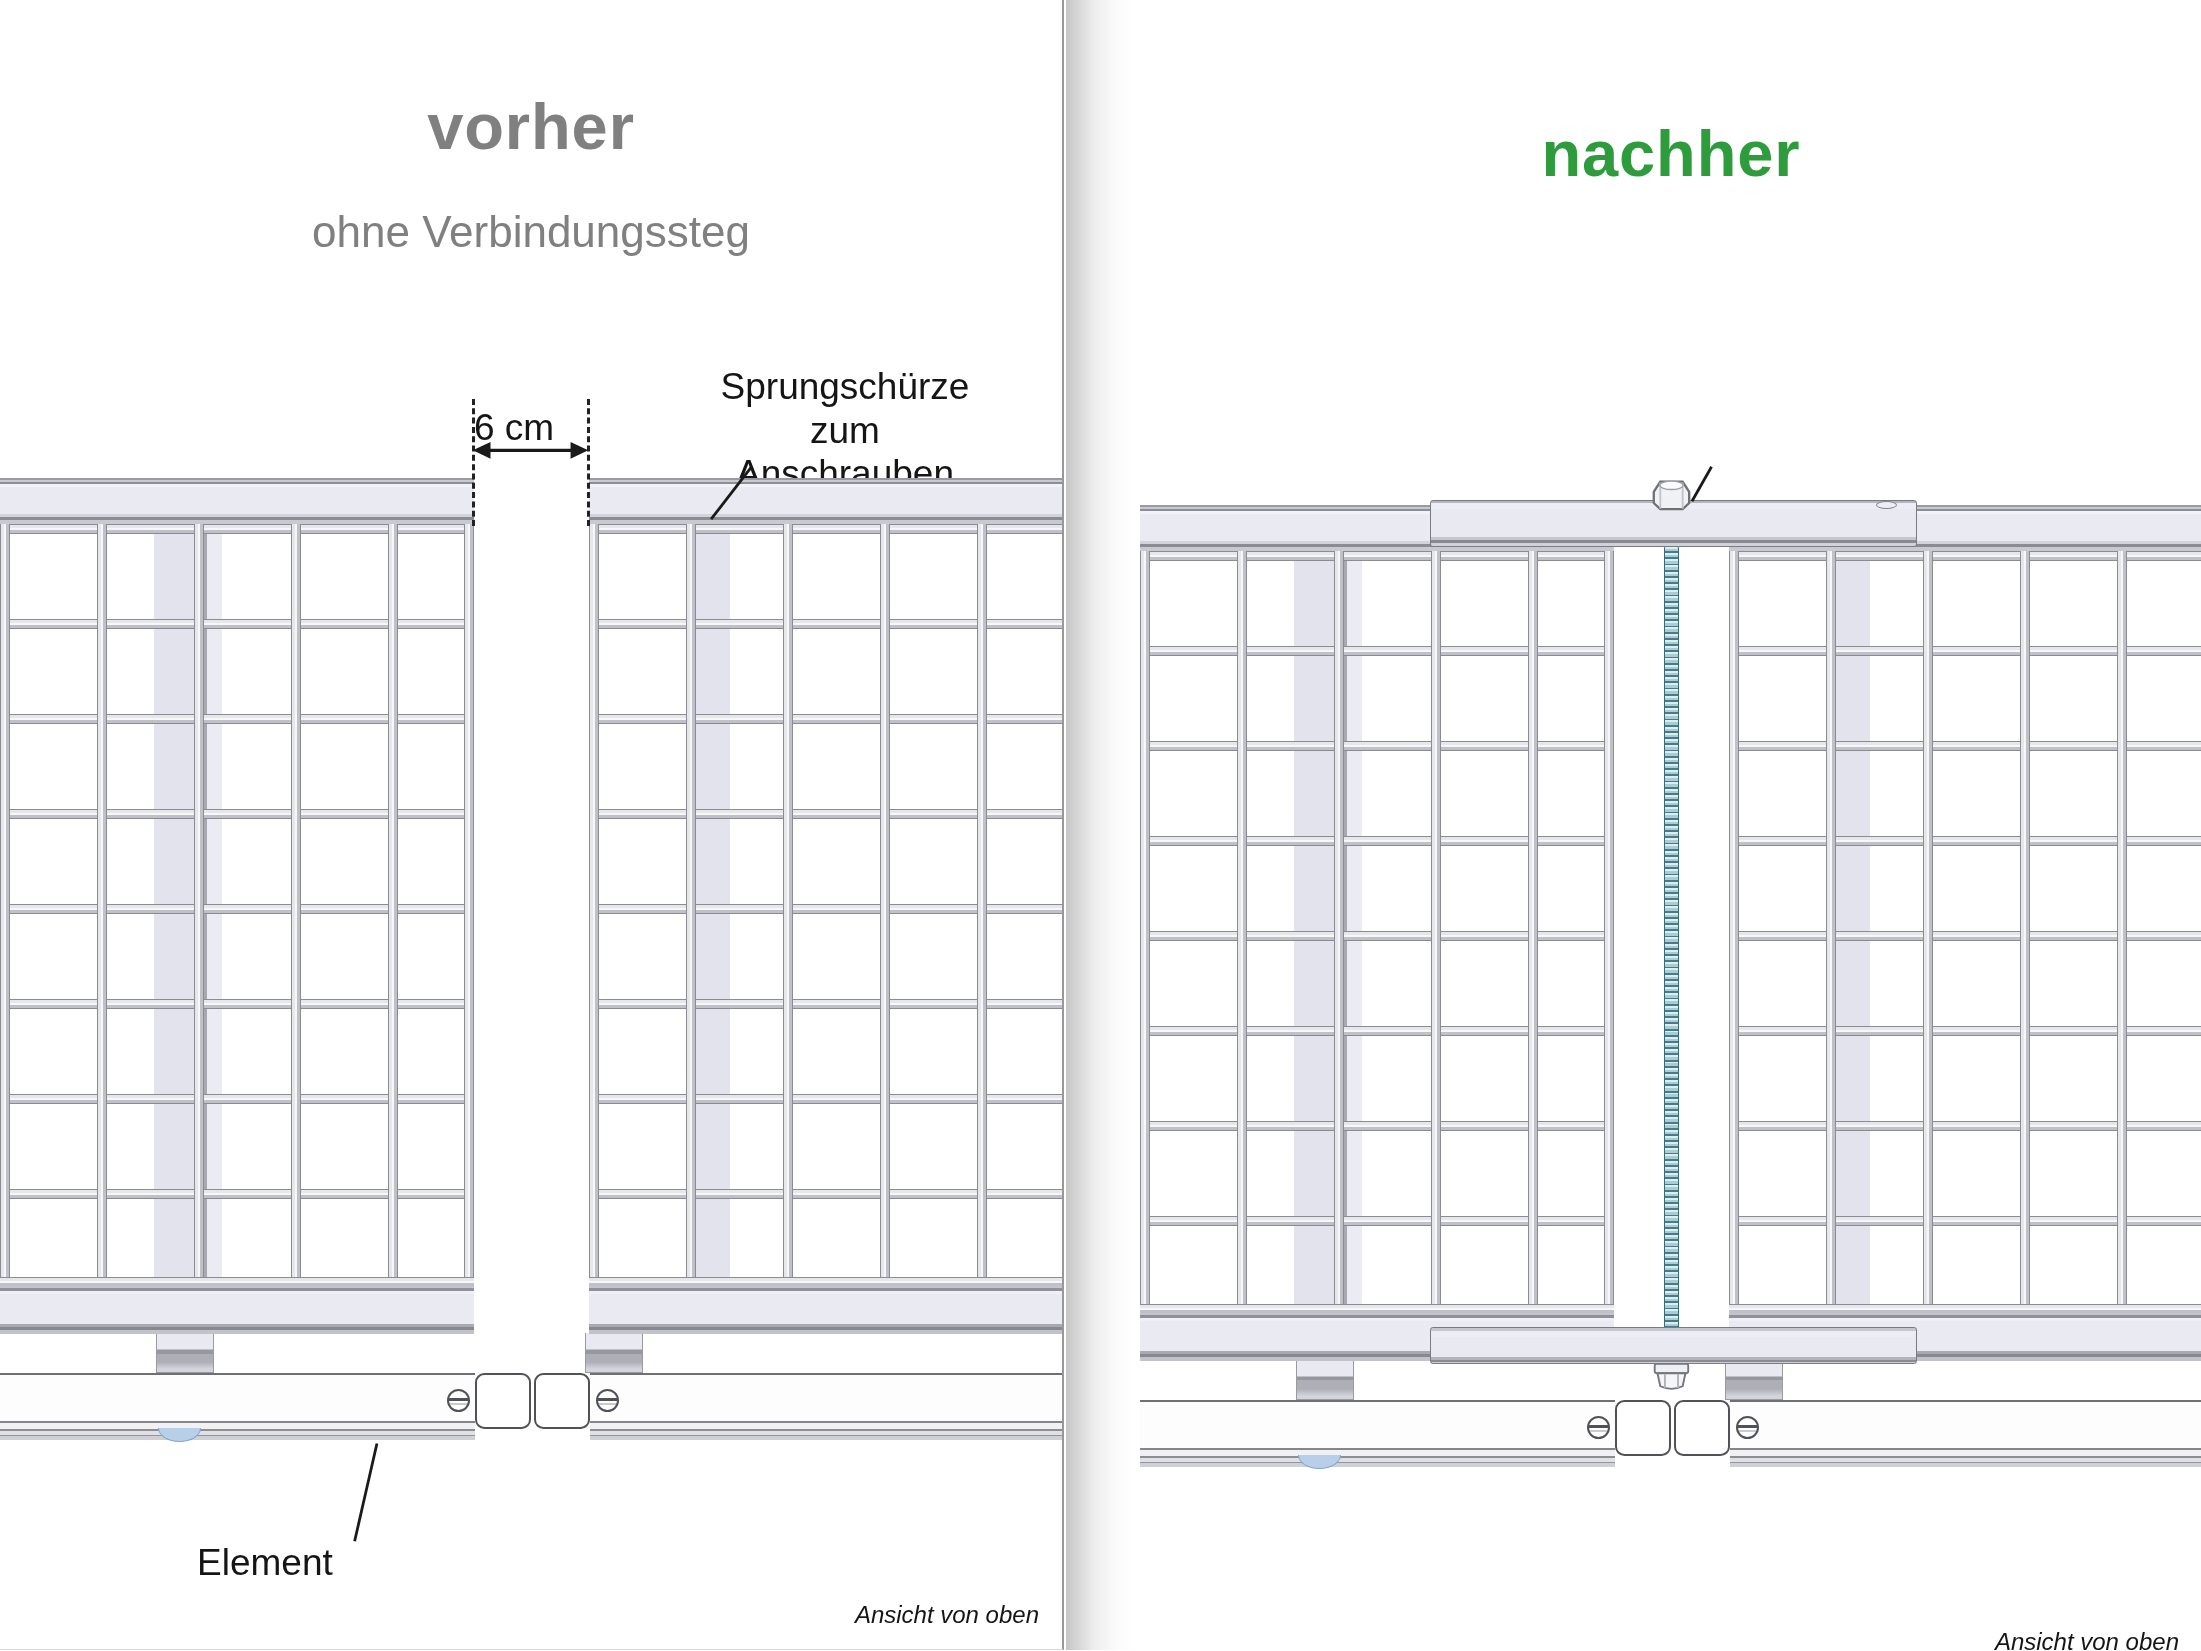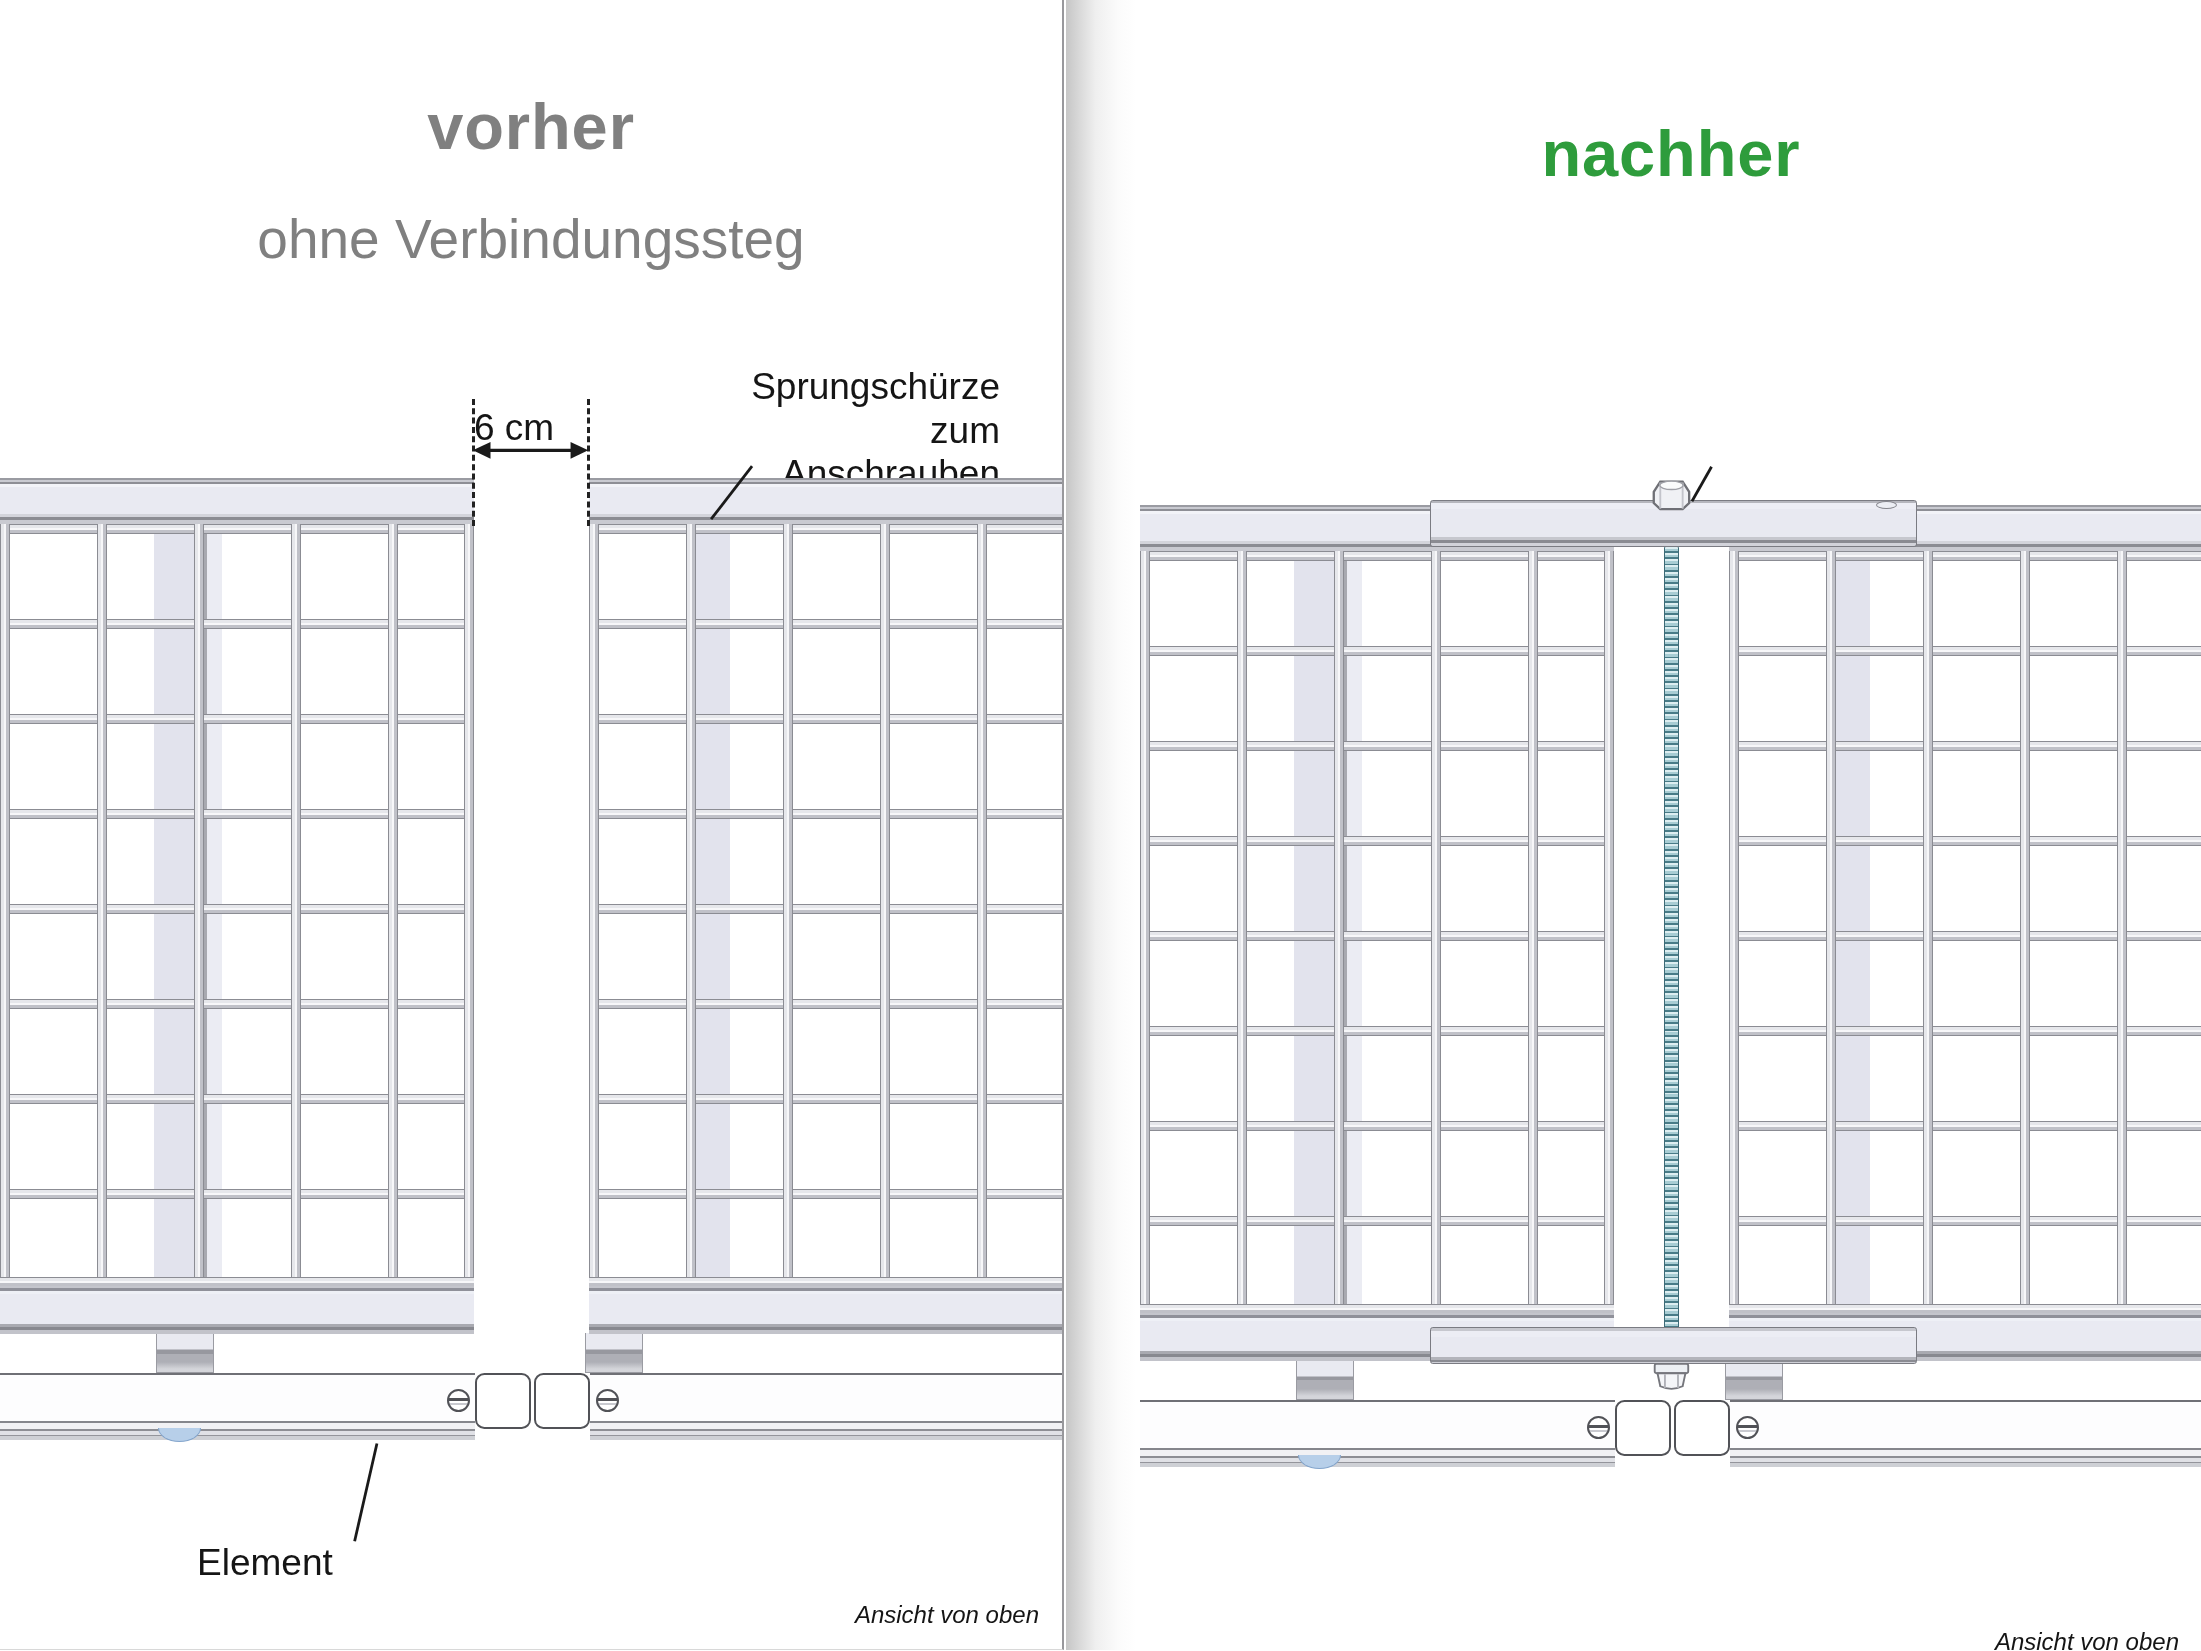--- a/index.html
+++ b/index.html
@@ -10,21 +10,21 @@
   .panel { position:absolute; top:0; height:1650px; background:#fff; overflow:hidden; }
   .panel-before { left:0; width:1064px; border-right:2.8px solid #98989c; border-bottom:1.9px solid #d8d8d8; }
   .panel-after  { left:1140px; width:1062px; border-bottom:1.9px solid #d8d8d8;margin-top:27px; }
   .divider-shadow { position:absolute; left:1066px; top:0; width:74px; height:1650px;
       background:linear-gradient(to right,#c6c6c6,#efefef 40%,#fbfbfb 70%,#ffffff 95%); }
 
   .title { position:absolute; top:89px; left:0; width:100%; text-align:center;
            font-size:65px; font-weight:bold; letter-spacing:0.9px; }
   .title.gray { color:#808080; }
   .title.green { color:#2e9c3c; }
-  .subtitle { position:absolute; top:207px; left:0; width:100%; text-align:center; font-size:55px; }
+  .subtitle { position:absolute; top:207px; left:0; width:100%; text-align:center; font-size:44px; }
   .subtitle.gray { color:#808080; }
   .subtitle.green { color:#2e9c3c; }
 
   .lbl { position:absolute; color:#151515; font-size:37px; line-height:1.18; }
 
   
   .rail { position:absolute; height:46px; z-index:2;
     background:linear-gradient(to bottom,
       #9a9ba2 0 1.9px,#c9cad1 1.9px 3.7px,#8d8e95 3.7px 5.6px,#f2f3f8 5.6px 9.3px,
       #e9eaf2 9.3px 36px,#d3d4db 36px 39px,#8b8c93 39px 42px,#c9cad1 42px 46px); }
@@ -81,21 +81,21 @@
   .screw { position:absolute; top:1389px; width:23px; height:23px; z-index:6;
     border-radius:50%; border:2.3px solid #515257;
     background:linear-gradient(to bottom,#ffffff 0 7.5px,#515257 7.5px 10.3px,#ffffff 10.3px 12px,#c9cad0 12px 14px,#ffffff 14px); }
   .screw-l { left:447px; } .screw-r { left:596px; }
 
   
   .dash { position:absolute; top:399px; height:127px; width:0; z-index:5;
     border-left:3.3px dashed #222; }
   .dash-l { left:472px; } .dash-r { left:587px; }
   .dim-label { left:474px; top:406px; width:116px; text-align:left; }
-  .skirt-label { left:690px; top:365px; width:310px; text-align:right; }
+  .skirt-label { left:690px; top:365px; width:310px; text-align:center; }
   .element-label { left:197px; top:1541px; width:214px; text-align:left; }
   .connector-label { left:554px; top:397px; width:503px; text-align:left; }
   .view-caption { position:absolute; right:23px; bottom:20.5px; font-size:24px;
     font-style:italic; color:#151515; }
 
   
   .rod { position:absolute; left:524px; top:518px; width:15px; height:787px; z-index:2;
     background:repeating-linear-gradient(to bottom,#487b87 0 1.9px,#ddeef1 1.9px 3.9px,#a8cdd4 3.9px 6.2px);
     border-left:1.9px solid #3c6a76; border-right:1.9px solid #3c6a76; border-radius:7.5px/2.8px; }
   .plate { position:absolute; left:290px; width:487px; z-index:3;

